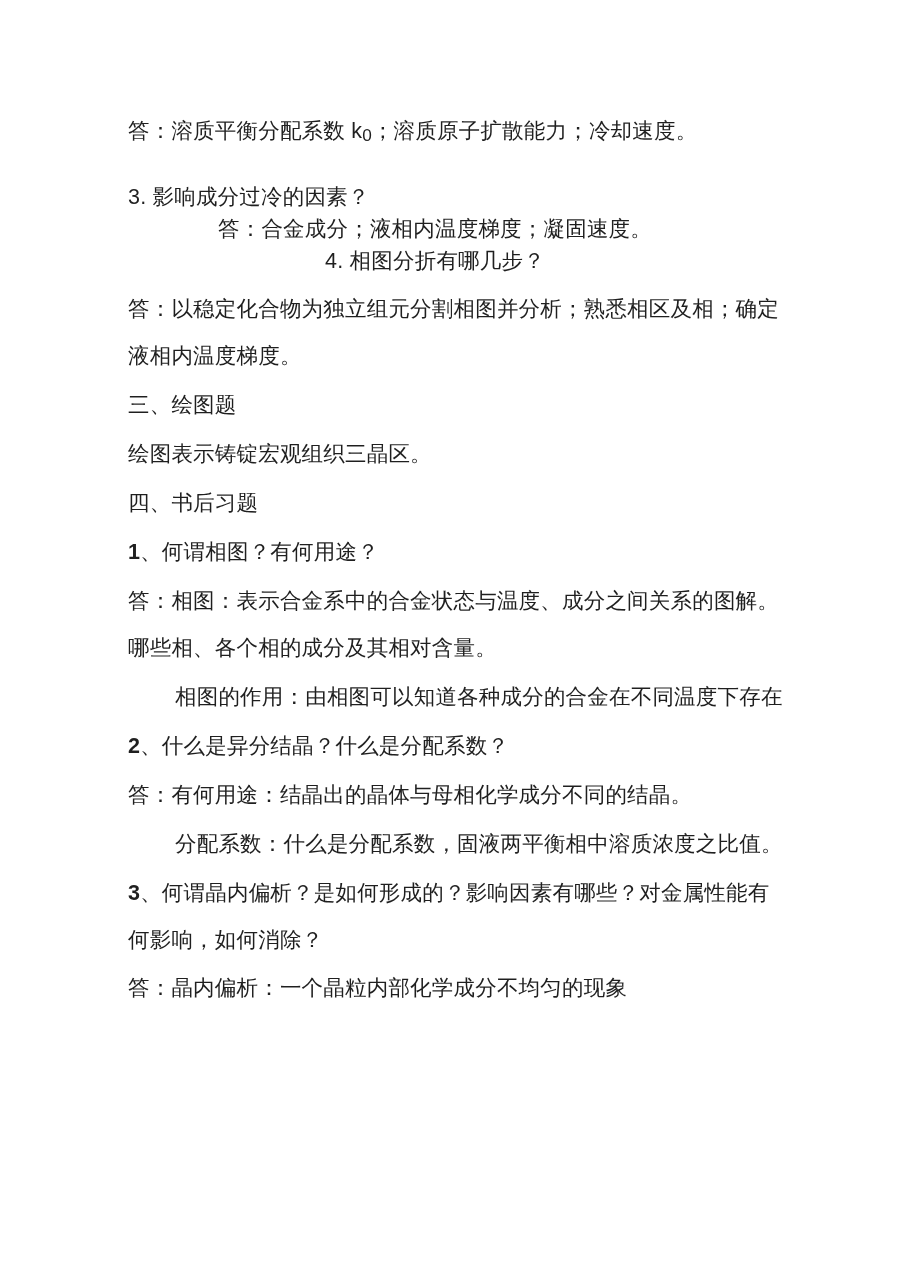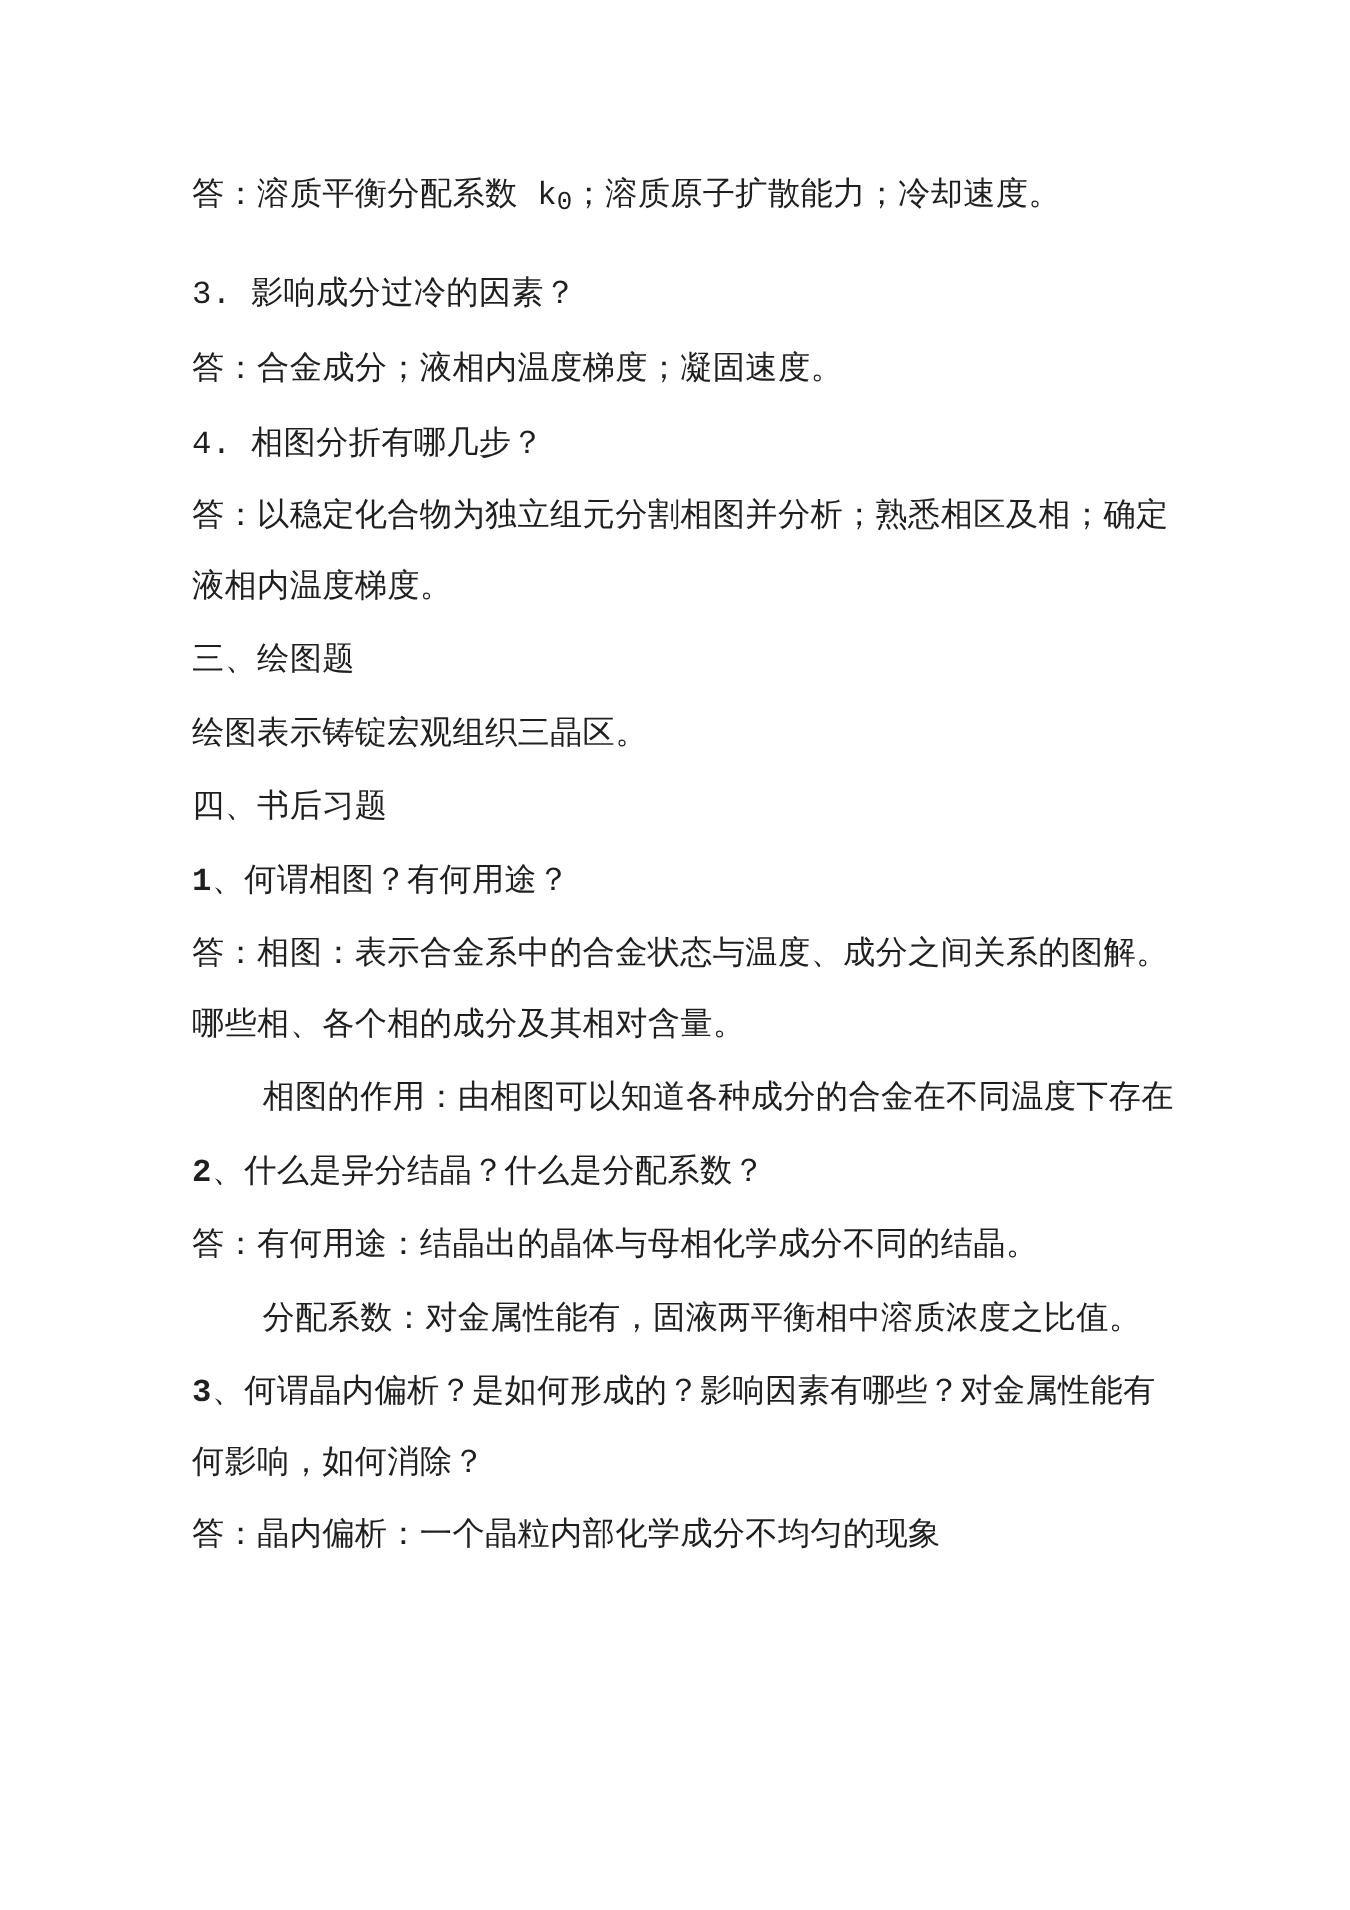--- a/index.html
+++ b/index.html
@@ -7,35 +7,35 @@
       padding: 0;
       background: #ffffff;
     }
     .page {
       position: relative;
       box-sizing: border-box;
       width: 832px;
       height: 1273px;
       background: #ffffff;
       padding: 119px 90px 0 128px;
-      font-family: Liberation Mono, monospace;
+      font-family: Liberation Sans, sans-serif;
       font-size: 21.5px;
       color: #1f1f1f;
       overflow: hidden;
     }
     .line {
       height: 24px;
       line-height: 24px;
       white-space: nowrap;
       letter-spacing: 0.2px;
     }
     .mt-42 { margin-top: 42px; }
     .mt-35 { margin-top: 25px; }
     .mt-30 { margin-top: 24px; }
-    .mt-26 { margin-top: 26px; }
+    .mt-26 { margin-top: 8px; text-align: center; }
     .mt-23 { margin-top: 23px; }
     .indent { padding-left: 47px; }
     .qnum { font-weight: 700; }
     .sub0 {
       font-size: 0.8em;
       vertical-align: -3px;
       line-height: 0;
     }
   </style>
 </head>
@@ -66,21 +66,21 @@
   <div class="line mt-35"><span>答：相图：表示合金系中的合金状态与温度、成分之间关系的图解。</span></div>
 
   <div class="line mt-23"><span>哪些相、各个相的成分及其相对含量。</span></div>
 
   <div class="line mt-35 indent"><span>相图的作用：由相图可以知道各种成分的合金在不同温度下存在</span></div>
 
   <div class="line mt-35"><span class="qnum">2</span><span>、什么是异分结晶？什么是分配系数？</span></div>
 
   <div class="line mt-35"><span>答：有何用途：结晶出的晶体与母相化学成分不同的结晶。</span></div>
 
-  <div class="line mt-35 indent"><span>分配系数：对金属性能有，固液两平衡相中溶质浓度之比值。</span></div>
+  <div class="line mt-35 indent"><span>分配系数：什么是分配系数，固液两平衡相中溶质浓度之比值。</span></div>
 
   <div class="line mt-35"><span class="qnum">3</span><span>、何谓晶内偏析？是如何形成的？影响因素有哪些？对金属性能有</span></div>
 
   <div class="line mt-23"><span>何影响，如何消除？</span></div>
 
   <div class="line mt-30"><span>答：晶内偏析：一个晶粒内部化学成分不均匀的现象</span></div>
 
 </div>
 
 </body></html>

